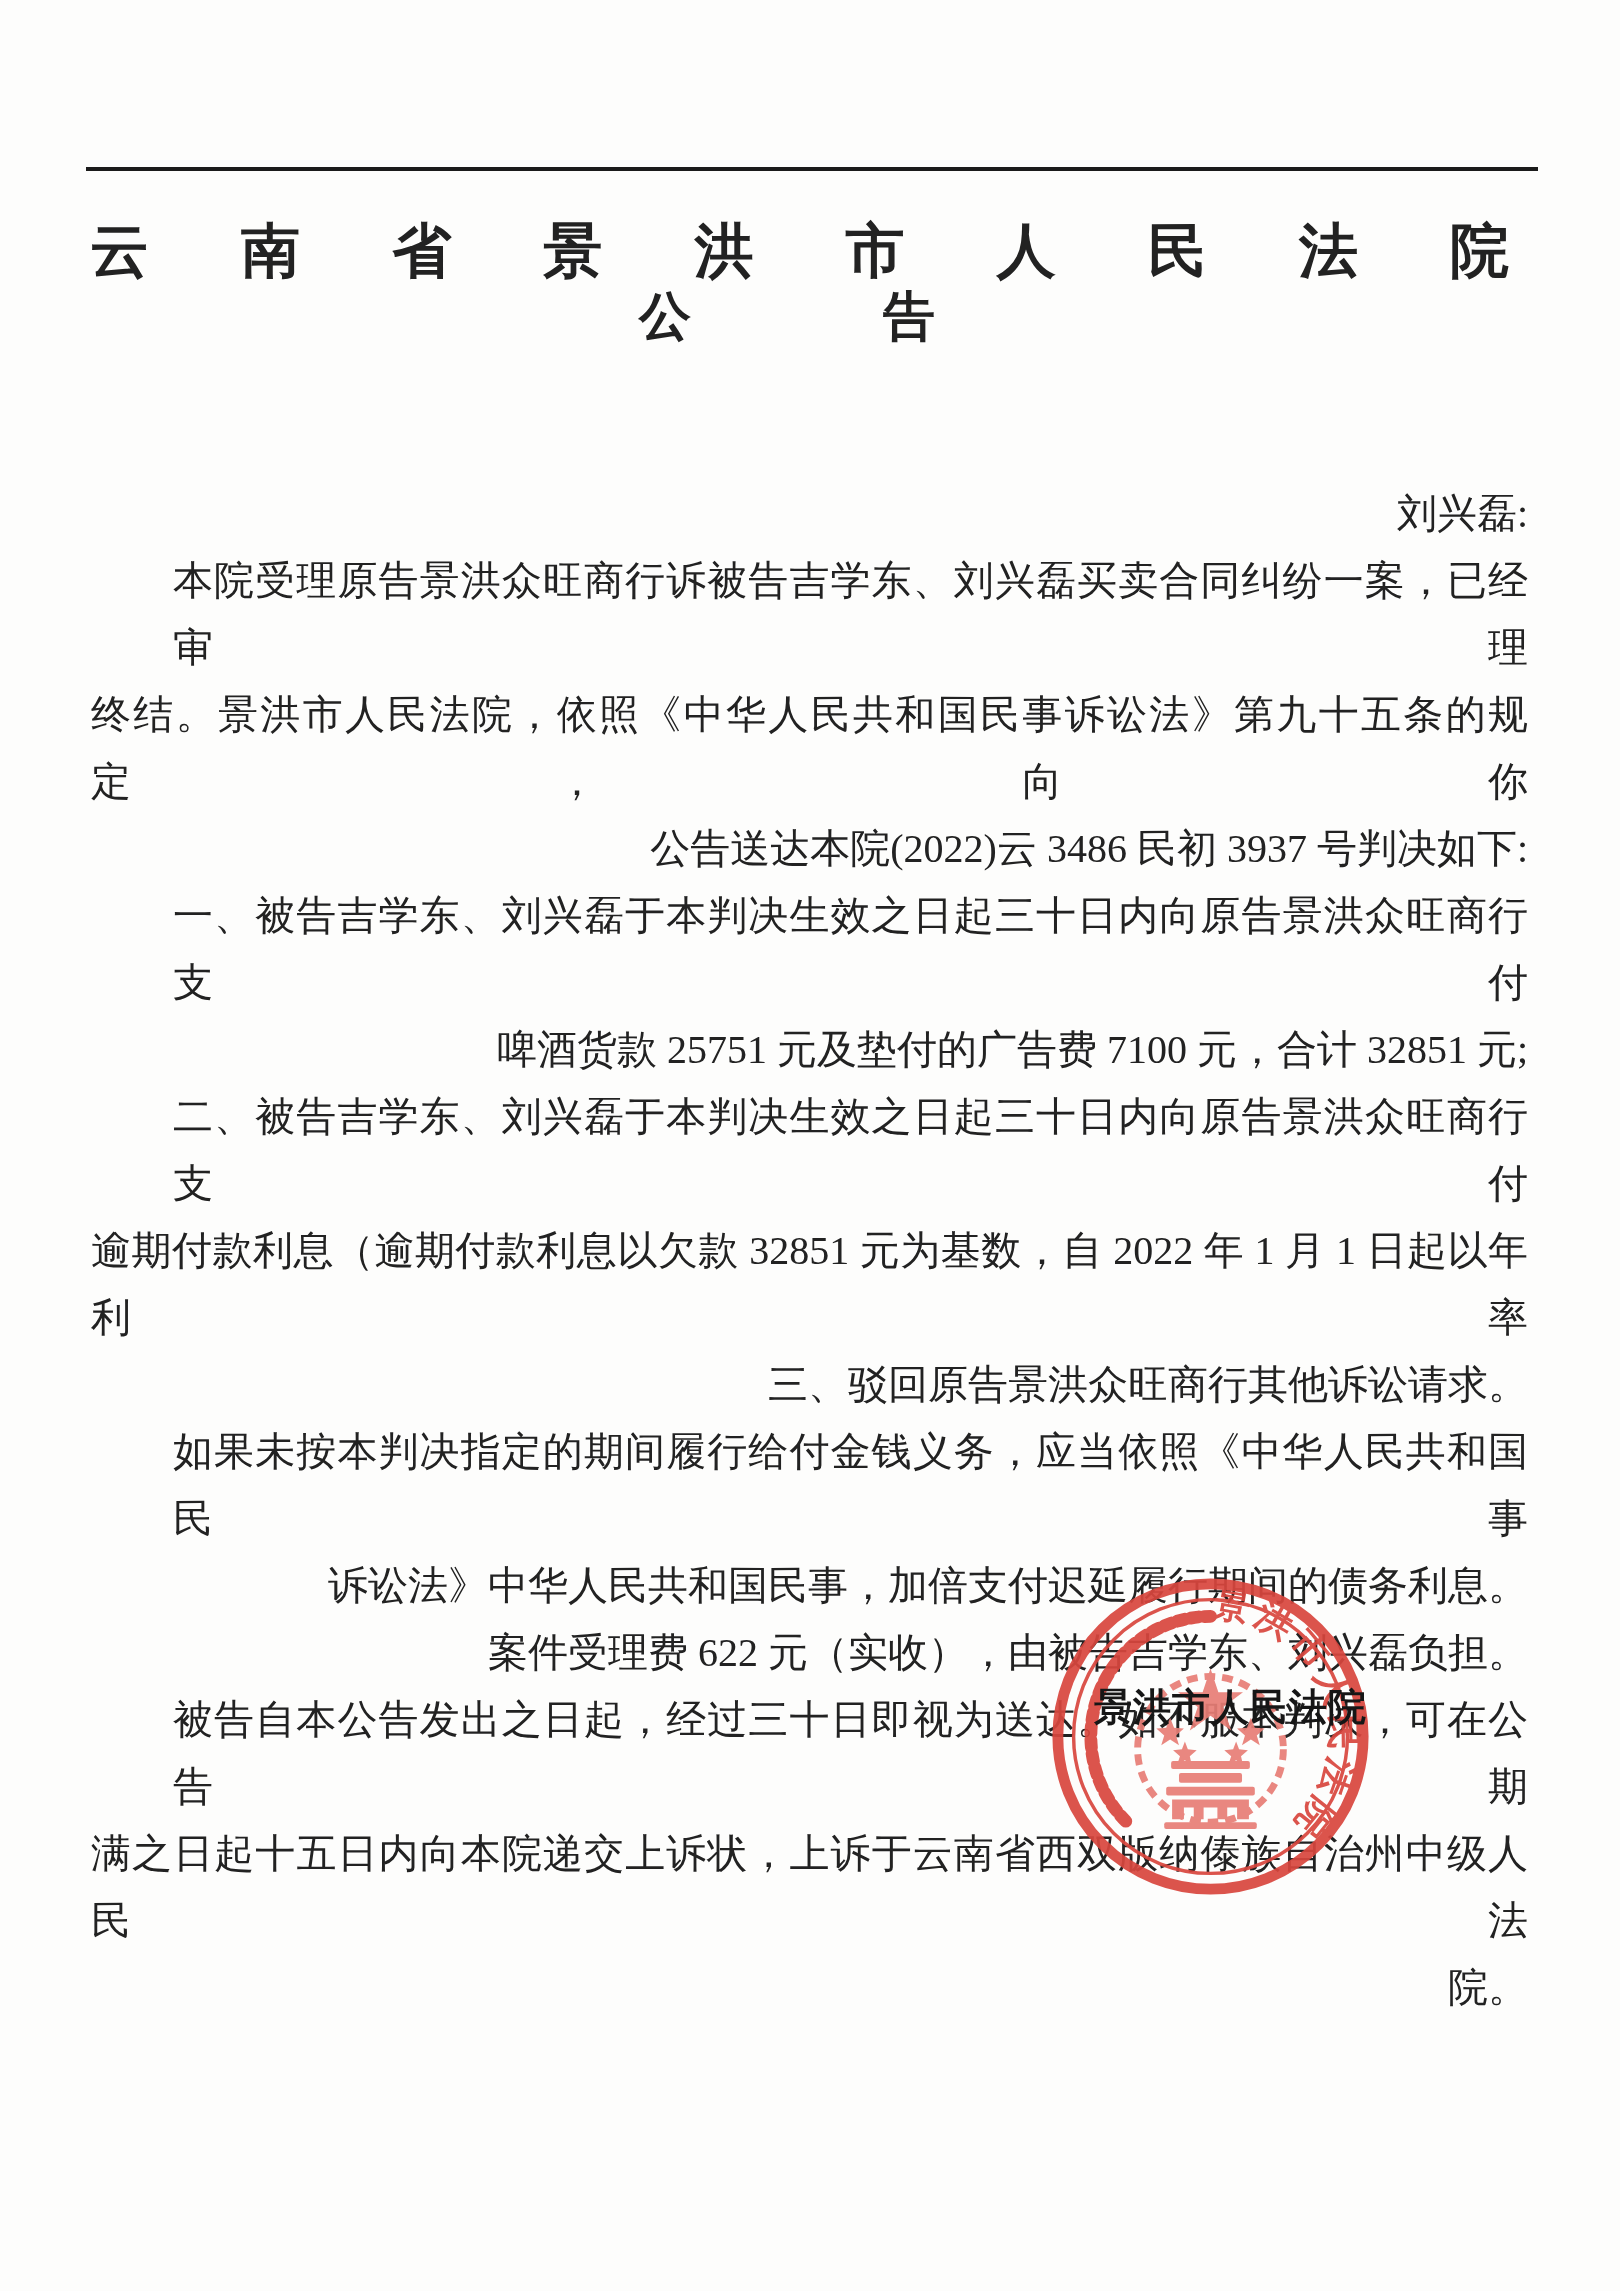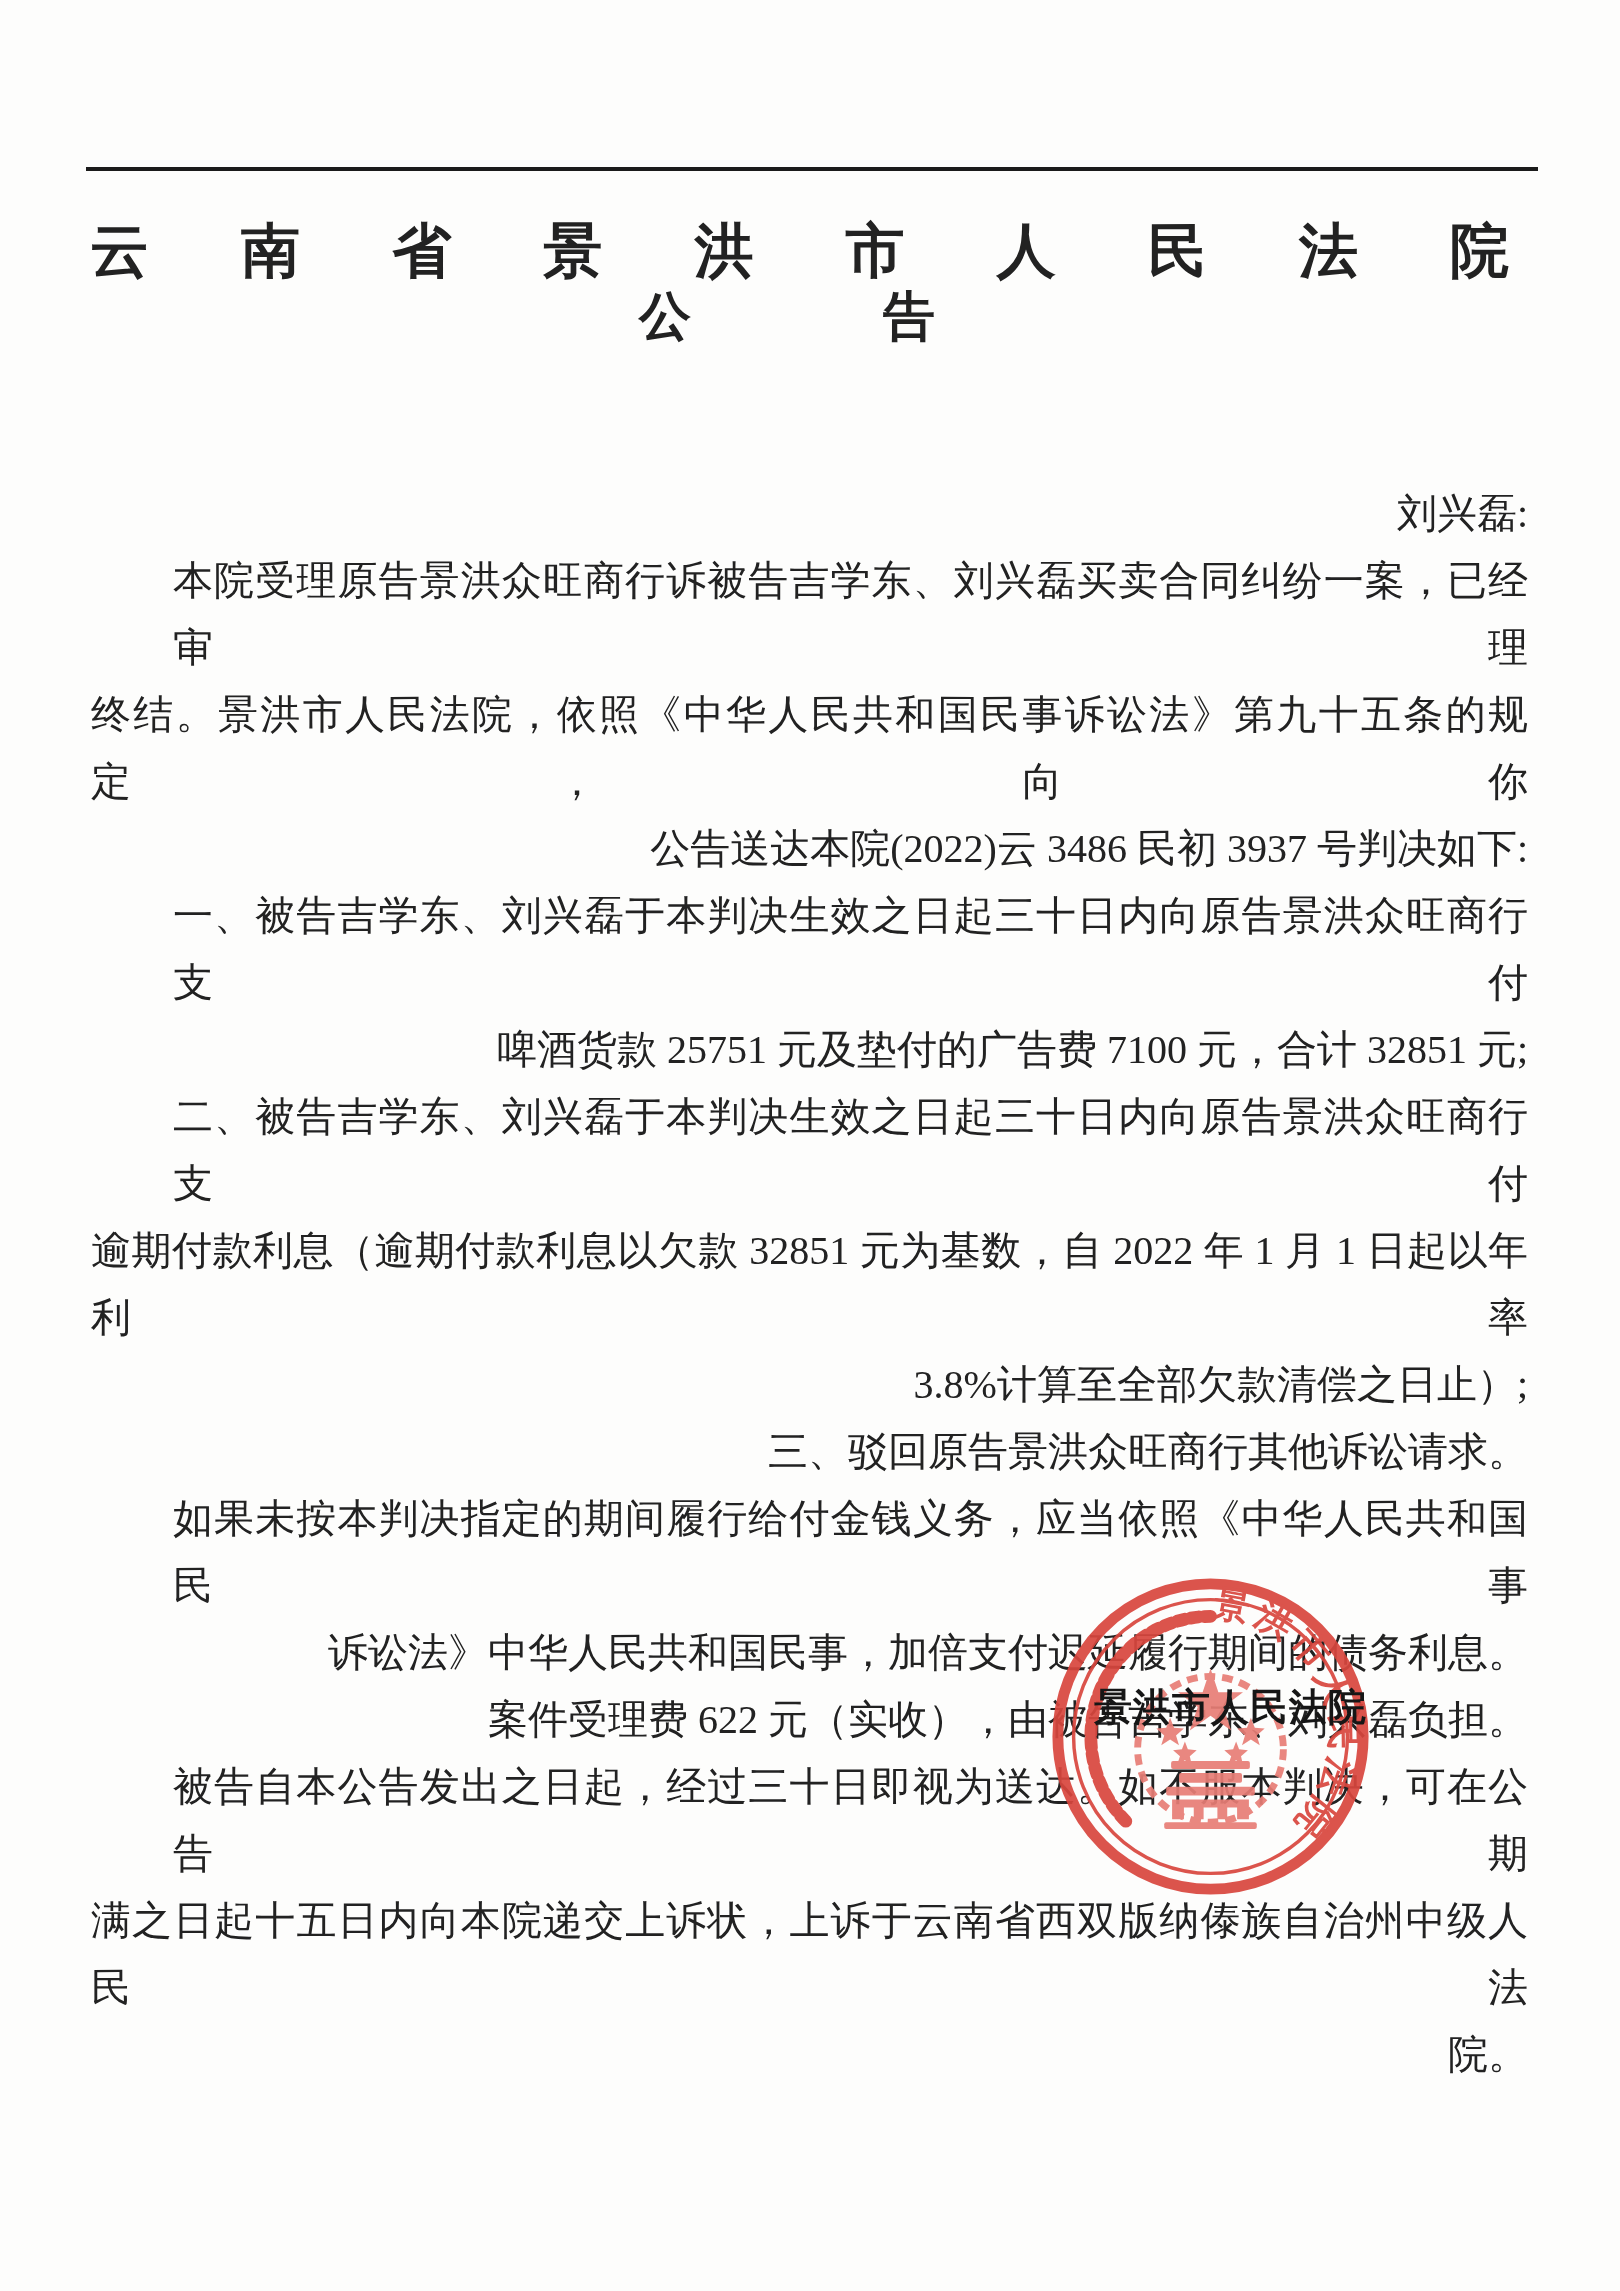--- a/index.html
+++ b/index.html
@@ -100,21 +100,20 @@
 
   <div class="body-text">
     <div class="line">刘兴磊:</div>
     <div class="line indent justify">本院受理原告景洪众旺商行诉被告吉学东、刘兴磊买卖合同纠纷一案，已经审理</div>
     <div class="line justify">终结。景洪市人民法院，依照《中华人民共和国民事诉讼法》第九十五条的规定，向你</div>
     <div class="line">公告送达本院(2022)云 3486 民初 3937 号判决如下:</div>
     <div class="line indent justify">一、被告吉学东、刘兴磊于本判决生效之日起三十日内向原告景洪众旺商行支付</div>
     <div class="line">啤酒货款 25751 元及垫付的广告费 7100 元，合计 32851 元;</div>
     <div class="line indent justify">二、被告吉学东、刘兴磊于本判决生效之日起三十日内向原告景洪众旺商行支付</div>
     <div class="line justify">逾期付款利息（逾期付款利息以欠款 32851 元为基数，自 2022 年 1 月 1 日起以年利率</div>
-    <div class="line">3.8%计算至全部欠款清偿之日止）;</div>
     <div class="line indent">三、驳回原告景洪众旺商行其他诉讼请求。</div>
     <div class="line indent justify">如果未按本判决指定的期间履行给付金钱义务，应当依照《中华人民共和国民事</div>
     <div class="line">诉讼法》中华人民共和国民事，加倍支付迟延履行期间的债务利息。</div>
     <div class="line indent">案件受理费 622 元（实收），由被告吉学东、刘兴磊负担。</div>
     <div class="line indent justify">被告自本公告发出之日起，经过三十日即视为送达。如不服本判决，可在公告期</div>
     <div class="line justify">满之日起十五日内向本院递交上诉状，上诉于云南省西双版纳傣族自治州中级人民法</div>
     <div class="line">院。</div>
   </div>
 
   <div class="seal-wrap">

